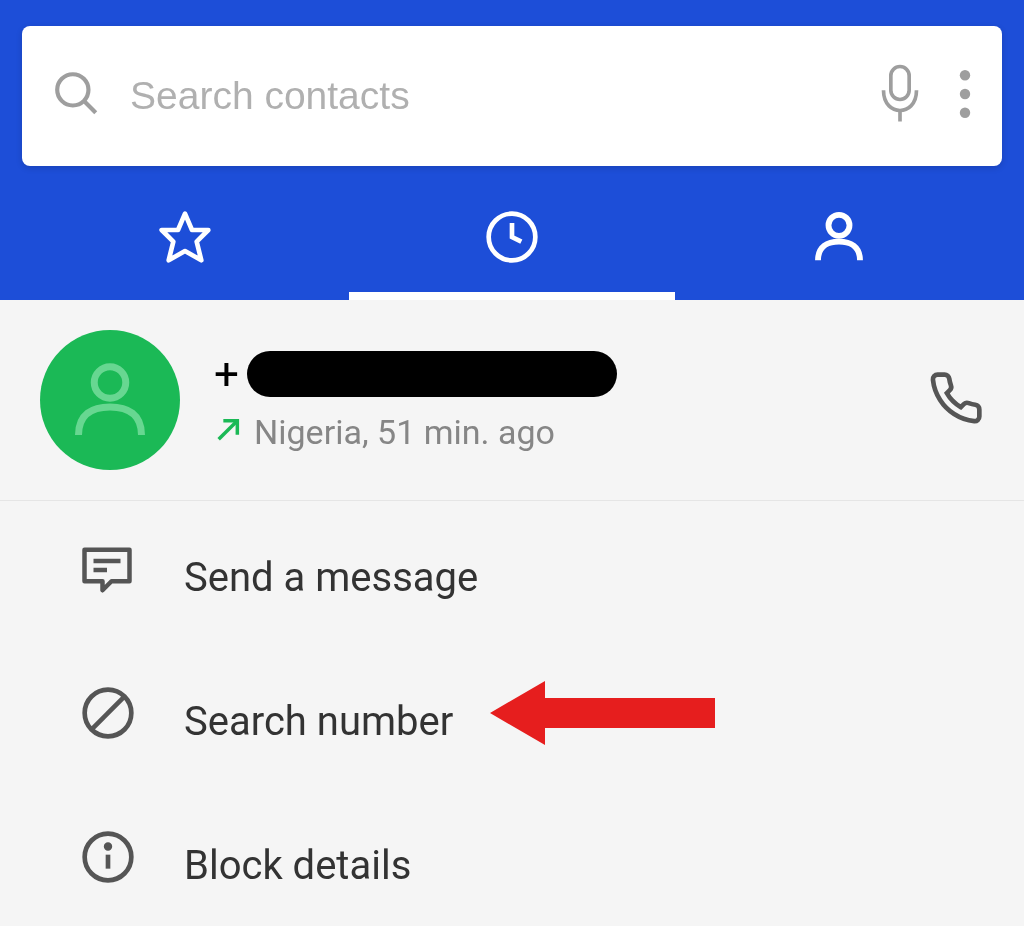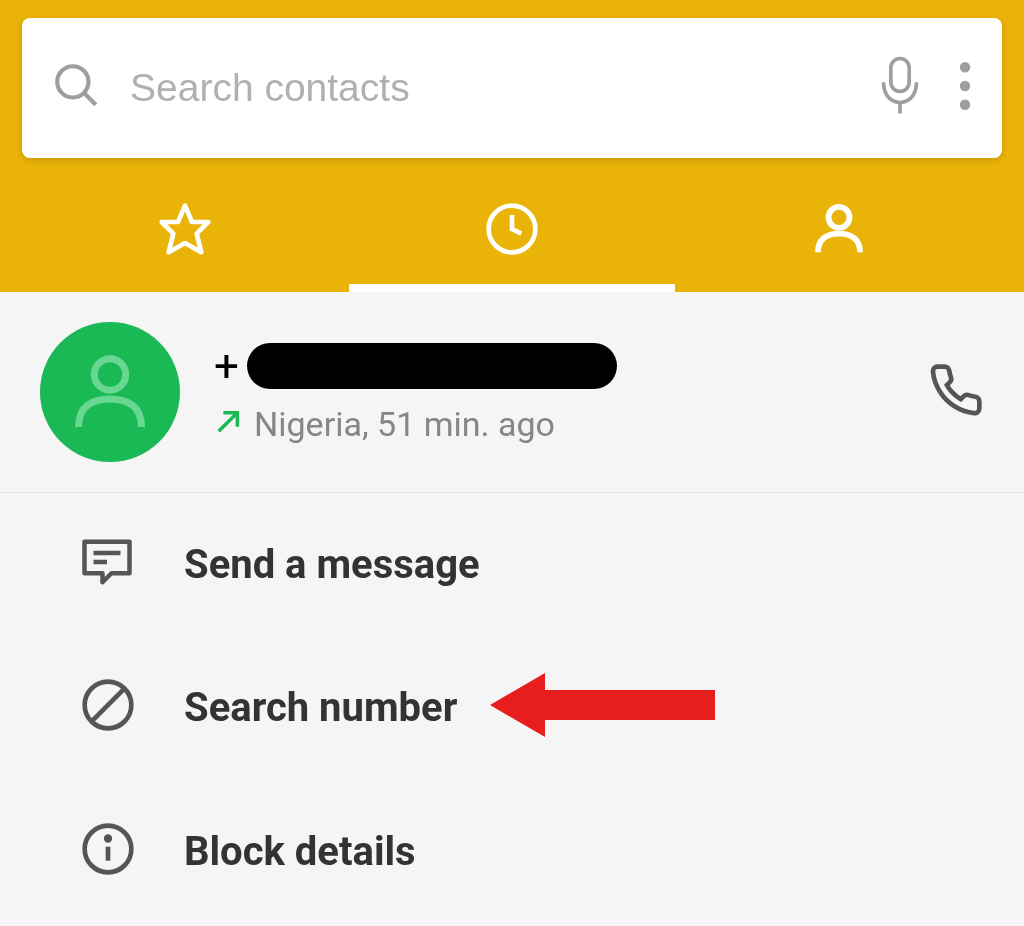--- a/index.html
+++ b/index.html
@@ -8,22 +8,22 @@
       box-sizing: border-box;
     }
     body {
       font-family: -apple-system, BlinkMacSystemFont, 'Segoe UI', Roboto, sans-serif;
       width: 1024px;
       height: 926px;
       background: #f5f5f5;
       overflow: hidden;
     }
     .header {
-      background: #eab308;
-      padding: 18px 22px 0 22px;
+      background: #1d4ed8;
+      padding: 26px 22px 0 22px;
     }
     .search-bar {
       background: white;
       border-radius: 8px;
       display: flex;
       align-items: center;
       padding: 0 30px;
       height: 140px;
       box-shadow: 0 2px 6px rgba(0,0,0,0.15);
     }
@@ -114,25 +114,24 @@
     .outgoing-arrow {
       color: #1bb956;
       margin-right: 12px;
     }
     .call-icon {
       color: #555;
       cursor: pointer;
     }
     .menu-item {
       display: flex;
-      align-items: center;
+      align-items: flex-end;
       padding: 42px 80px;
       cursor: pointer;
       position: relative;
-      font-weight: bold;
     }
     .menu-icon {
       width: 58px;
       color: #555;
       flex-shrink: 0;
     }
     .menu-label {
       font-size: 40px;
       color: #333;
       margin-left: 46px;

